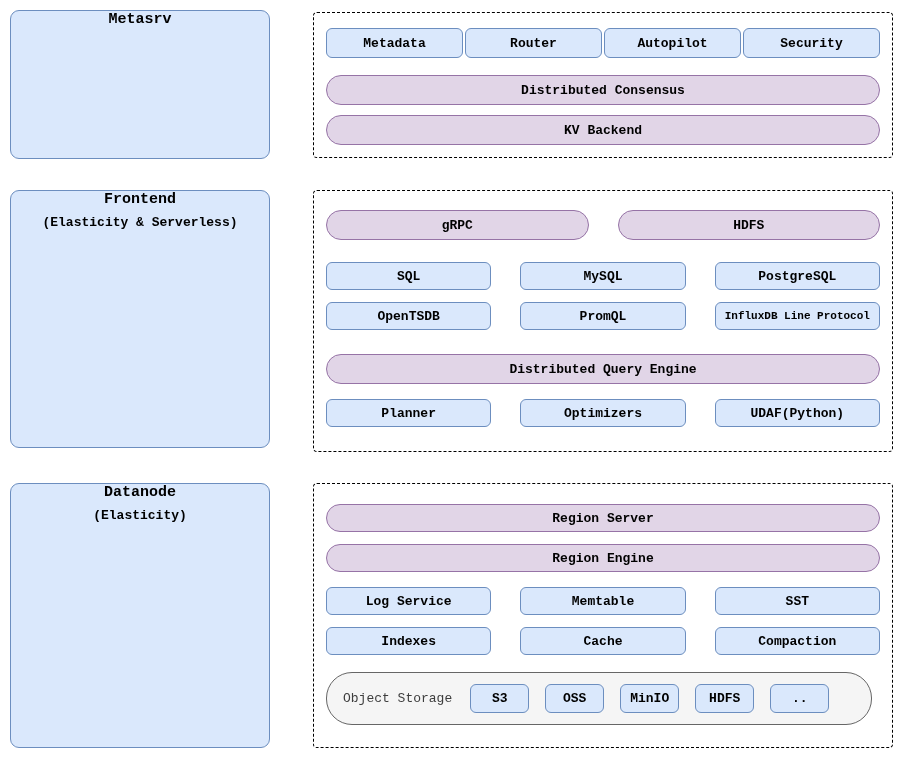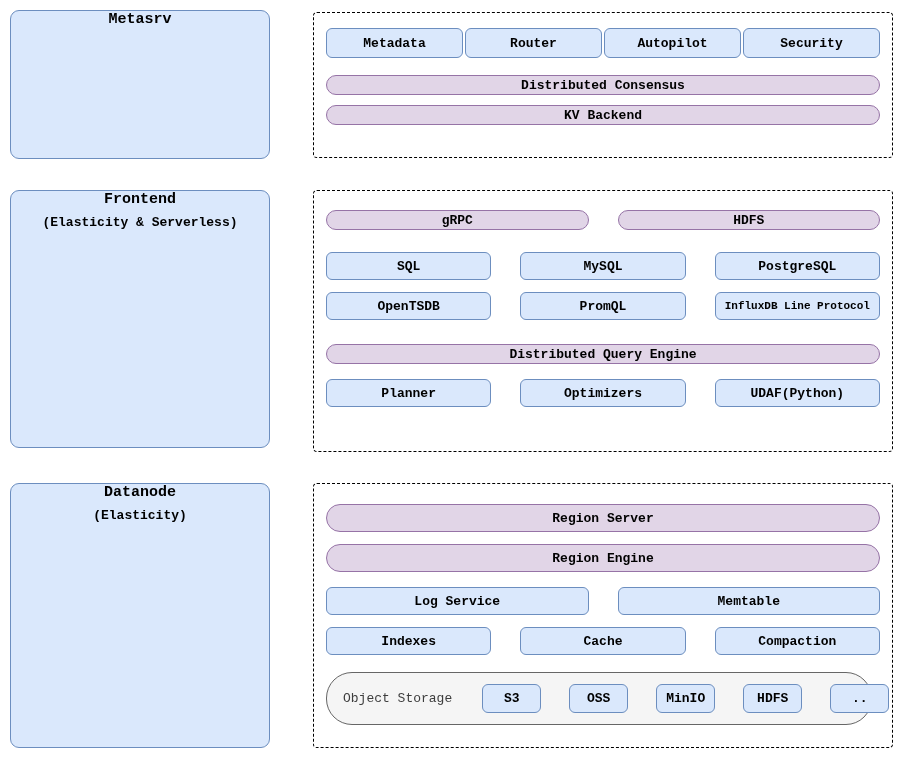--- a/index.html
+++ b/index.html
@@ -41,41 +41,41 @@
     background: #dae8fc; border: 1px solid #6c8ebf; border-radius: 6px;
     display: flex; align-items: center; justify-content: center;
     font-weight: bold; font-size: 13px; box-sizing: border-box;
     white-space: nowrap;
   }
   .chip.h30 { height: 30px; }
   .chip.small-text { font-size: 11px; }
 
   
   .pill {
-    height: 20px; background: #e1d5e7; border: 1px solid #9673a6; border-radius: 15px;
+    height: 30px; background: #e1d5e7; border: 1px solid #9673a6; border-radius: 15px;
     display: flex; align-items: center; justify-content: center;
     font-weight: bold; font-size: 13px; box-sizing: border-box;
   }
   .pill.h28 { height: 28px; border-radius: 14px; }
   .pill-row { display: flex; gap: 29px; }
   .pill-row .pill { flex: 1; }
 
   
   .mt10 { margin-top: 10px; text-align: center; } .mt12 { margin-top: 12px; }
   .mt15 { margin-top: 15px; } .mt17 { margin-top: 17px; }
   .mt19 { margin-top: 19px; } .mt20 { margin-top: 20px; }
   .mt21 { margin-top: 15px; } .mt22 { margin-top: 22px; }
   .mt24 { margin-top: 24px; }
 
   
   .storage {
     margin-top: 17px; width: 546px; height: 53px;
     background: #f5f5f5; border: 1px solid #666666; border-radius: 26px;
     box-sizing: border-box; display: flex; align-items: center;
-    padding: 0 16px; gap: 28px;
+    padding: 0 16px; gap: 16px;
   }
   .storage-label { font-size: 13px; color: #3d3d3d; white-space: nowrap; margin-right: 2px; }
   .storage .chip { flex: none; width: 59px; height: 29px; }
 </style>
 </head>
 <body>
 
 <div class="canvas">
 
   <div class="side-box" id="side-metasrv">
@@ -122,20 +122,21 @@
   <div class="side-box" id="side-datanode">
     <div class="side-title">Datanode</div>
     <div class="side-sub">(Elasticity)</div>
   </div>
   <div class="panel" id="panel-datanode">
     <div class="pill h28 mt20">Region Server</div>
     <div class="pill h28 mt12">Region Engine</div>
     <div class="chips mt21">
       <div class="chip">Log Service</div>
       <div class="chip">Memtable</div>
+      <div class="chip">SST</div>
     </div>
     <div class="chips mt12">
       <div class="chip">Indexes</div>
       <div class="chip">Cache</div>
       <div class="chip">Compaction</div>
     </div>
     <div class="storage">
       <div class="storage-label">Object Storage</div>
       <div class="chip">S3</div>
       <div class="chip">OSS</div>

